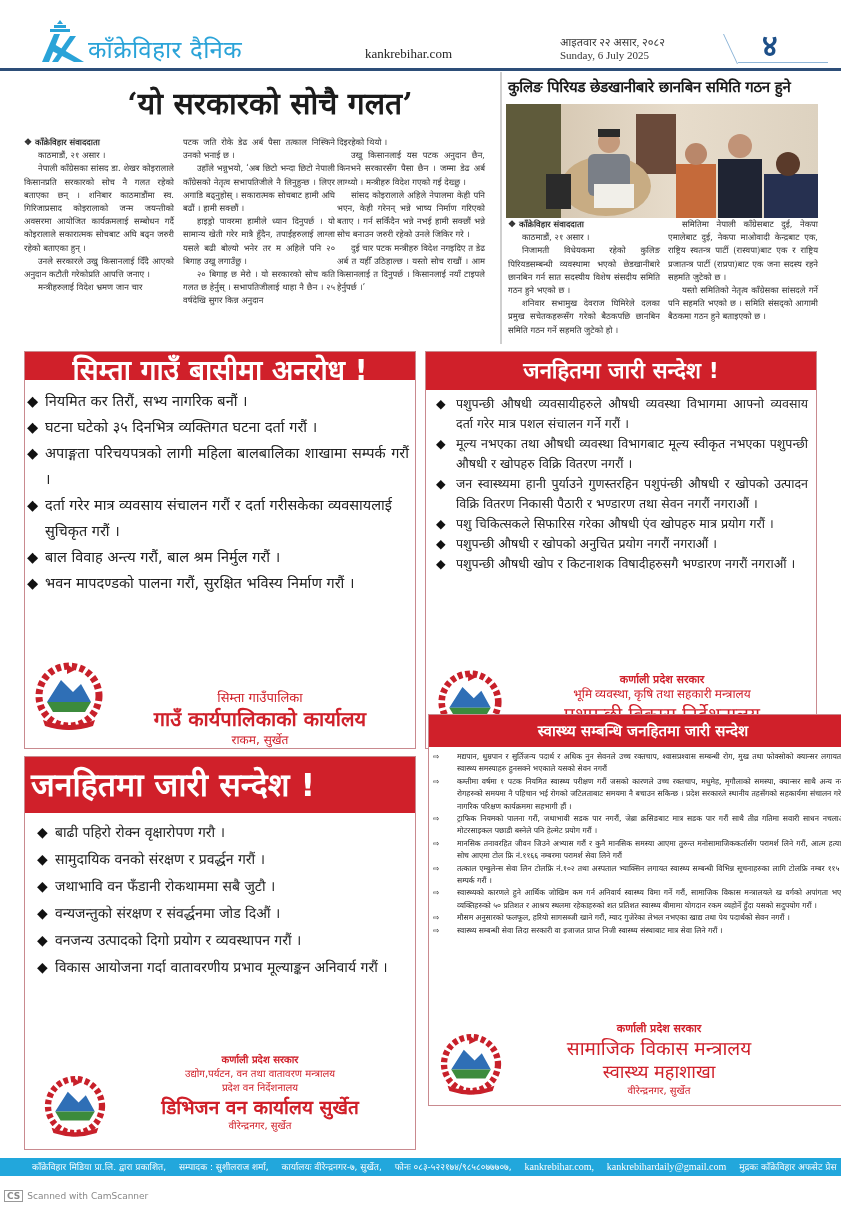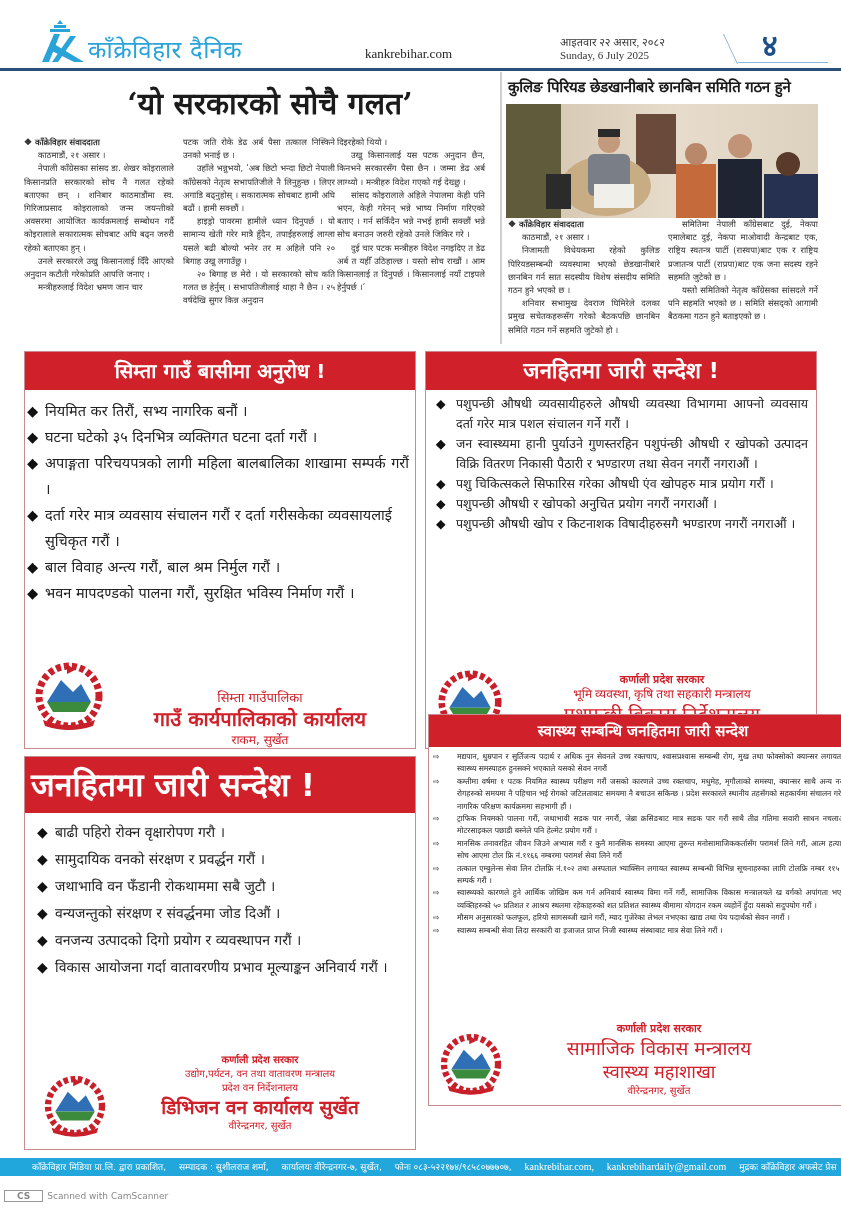--- a/index.html
+++ b/index.html
@@ -35,21 +35,21 @@
   .ad ul { list-style: none; }
   .ad li { position: relative; }
   .ad .dia { position: absolute; left: 0; top: 0; color: #111; }
   .ad-footer { position: absolute; text-align: center; color: #d0202a; }
   .emblem { position: absolute; }
 
   .footer-bar { position: absolute; left: 0; top: 1158px; width: 841px; height: 18px; background: #22a7dc; color: #fff; font-size: 9px; line-height: 18px; white-space: nowrap; padding-left: 32px; }
   .footer-bar span { margin-right: 10px; }
   .footer-bar .latin { font-family: "Liberation Serif", serif; font-size: 10px; }
   .scanner { position: absolute; left: 4px; top: 1190px; font-size: 9px; color: #888; display: flex; align-items: center; gap: 4px; }
-  .cs-icon { border: 1px solid #999; font-size: 9px; padding: 0 12px; color: #888; font-weight: bold; }
+  .cs-icon { border: 1px solid #999; font-size: 9px; padding: 0 2px; color: #888; font-weight: bold; }
 </style>
 </head>
 <body>
 
 <div class="masthead">
   <svg class="logo-mark" viewBox="0 0 46 46">
     <path d="M20 2 l3 4 h-6z" fill="#2aa3d8"></path>
     <rect x="14" y="7" width="12" height="3" fill="#2aa3d8"></rect>
     <rect x="10" y="11" width="20" height="3" fill="#2aa3d8"></rect>
     <path d="M2 44 L14 16 L20 16 L9 44z" fill="#2aa3d8"></path>
@@ -117,21 +117,21 @@
   <p>काठमाडौं, २१ असार ।</p>
   <p>निजामती विधेयकमा रहेको कुलिङ पिरियडसम्बन्धी व्यवस्थामा भएको छेडखानीबारे छानबिन गर्न सात सदस्यीय विशेष संसदीय समिति गठन हुने भएको छ ।</p>
   <p>शनिवार सभामुख देवराज घिमिरेले दलका प्रमुख सचेतकहरूसँग गरेको बैठकपछि छानबिन समिति गठन गर्ने सहमति जुटेको हो ।</p>
 </div>
 <div class="article-col" style="left:668px; top:218px; width:150px;">
   <p>समितिमा नेपाली काँग्रेसबाट दुई, नेकपा एमालेबाट दुई, नेकपा माओवादी केन्द्रबाट एक, राष्ट्रिय स्वतन्त्र पार्टी (रास्वपा)बाट एक र राष्ट्रिय प्रजातन्त्र पार्टी (राप्रपा)बाट एक जना सदस्य रहने सहमति जुटेको छ ।</p>
   <p>यस्तो समितिको नेतृत्व काँग्रेसका सांसदले गर्ने पनि सहमति भएको छ । समिति संसद्को आगामी बैठकमा गठन हुने बताइएको छ ।</p>
 </div>
 
 <div class="ad" style="left:24px; top:351px; width:392px; height:398px;">
-  <div class="ad-head" style="height:38px; font-size:20px; line-height:38px;">सिम्ता गाउँ बासीमा अनुरोध !</div>
+  <div class="ad-head" style="height:28px; font-size:28px; line-height:38px;">सिम्ता गाउँ बासीमा अनुरोध !</div>
   <ul style="padding:8px 6px 0 2px; font-size:14.5px; line-height:26px;">
     <li style="padding-left:18px;"><span class="dia">◆</span><span>नियमित कर तिरौं, सभ्य नागरिक बनौं ।</span></li>
     <li style="padding-left:18px;"><span class="dia">◆</span><span>घटना घटेको ३५ दिनभित्र व्यक्तिगत घटना दर्ता गरौं ।</span></li>
     <li style="padding-left:18px; text-align:justify;"><span class="dia">◆</span><span>अपाङ्गता परिचयपत्रको लागी महिला बालबालिका शाखामा सम्पर्क गरौं ।</span></li>
     <li style="padding-left:18px;"><span class="dia">◆</span><span>दर्ता गरेर मात्र व्यवसाय संचालन गरौं र दर्ता गरीसकेका व्यवसायलाई सुचिकृत गरौं ।</span></li>
     <li style="padding-left:18px;"><span class="dia">◆</span><span>बाल विवाह अन्त्य गरौं, बाल श्रम निर्मुल गरौं ।</span></li>
     <li style="padding-left:18px;"><span class="dia">◆</span><span>भवन मापदण्डको पालना गरौं, सुरक्षित भविस्य निर्माण गरौं ।</span></li>
   </ul>
   <svg class="emblem" style="left:4px; top:310px;" width="80" height="70" viewBox="0 0 80 70">
     <circle cx="40" cy="34" r="30" fill="none" stroke="#c8202a" stroke-width="7" stroke-dasharray="5 3"></circle>
@@ -144,21 +144,21 @@
     <div style="font-size:13px; line-height:16px;">सिम्ता गाउँपालिका</div>
     <div style="font-size:20px; font-weight:bold; line-height:26px;">गाउँ कार्यपालिकाको कार्यालय</div>
     <div style="font-size:12px; line-height:16px;">राकम, सुर्खेत</div>
   </div>
 </div>
 
 <div class="ad" style="left:425px; top:351px; width:392px; height:398px;">
   <div class="ad-head" style="height:38px; font-size:22px; line-height:38px;">जनहितमा जारी सन्देश !</div>
   <ul style="padding:4px 8px 0 10px; font-size:12.5px; line-height:20px; text-align:justify;">
     <li style="padding-left:20px;"><span class="dia">◆</span><span>पशुपन्छी औषधी व्यवसायीहरुले औषधी व्यवस्था विभागमा आफ्नो व्यवसाय दर्ता गरेर मात्र पशल संचालन गर्ने गरौं ।</span></li>
-    <li style="padding-left:20px;"><span class="dia">◆</span></li>
+    <li style="padding-left:20px;"><span class="dia">◆</span><span>मूल्य नभएका तथा औषधी व्यवस्था विभागबाट मूल्य स्वीकृत नभएका पशुपन्छी औषधी र खोपहरु विक्रि वितरण नगरौं ।</span></li>
     <li style="padding-left:20px;"><span class="dia">◆</span><span>जन स्वास्थ्यमा हानी पुर्याउने गुणस्तरहिन पशुपंन्छी औषधी र खोपको उत्पादन विक्रि वितरण निकासी पैठारी र भण्डारण तथा सेवन नगरौं नगराऔं ।</span></li>
     <li style="padding-left:20px;"><span class="dia">◆</span><span>पशु चिकित्सकले सिफारिस गरेका औषधी एंव खोपहरु मात्र प्रयोग गरौं ।</span></li>
     <li style="padding-left:20px;"><span class="dia">◆</span><span>पशुपन्छी औषधी र खोपको अनुचित प्रयोग नगरौं नगराऔं ।</span></li>
     <li style="padding-left:20px;"><span class="dia">◆</span><span>पशुपन्छी औषधी खोप र किटनाशक विषादीहरुसगै भण्डारण नगरौं नगराऔं ।</span></li>
   </ul>
   <svg class="emblem" style="left:6px; top:318px;" width="76" height="66" viewBox="0 0 80 70">
     <circle cx="40" cy="34" r="30" fill="none" stroke="#c8202a" stroke-width="7" stroke-dasharray="5 3"></circle>
     <path d="M18 40 L32 18 L44 30 L52 22 L62 40z" fill="#2f6fb6"></path>
     <path d="M18 40 L62 40 L56 50 L24 50z" fill="#3c8b3c"></path>
     <path d="M14 58 Q40 68 66 58 L64 64 Q40 72 16 64z" fill="#c8202a"></path>

